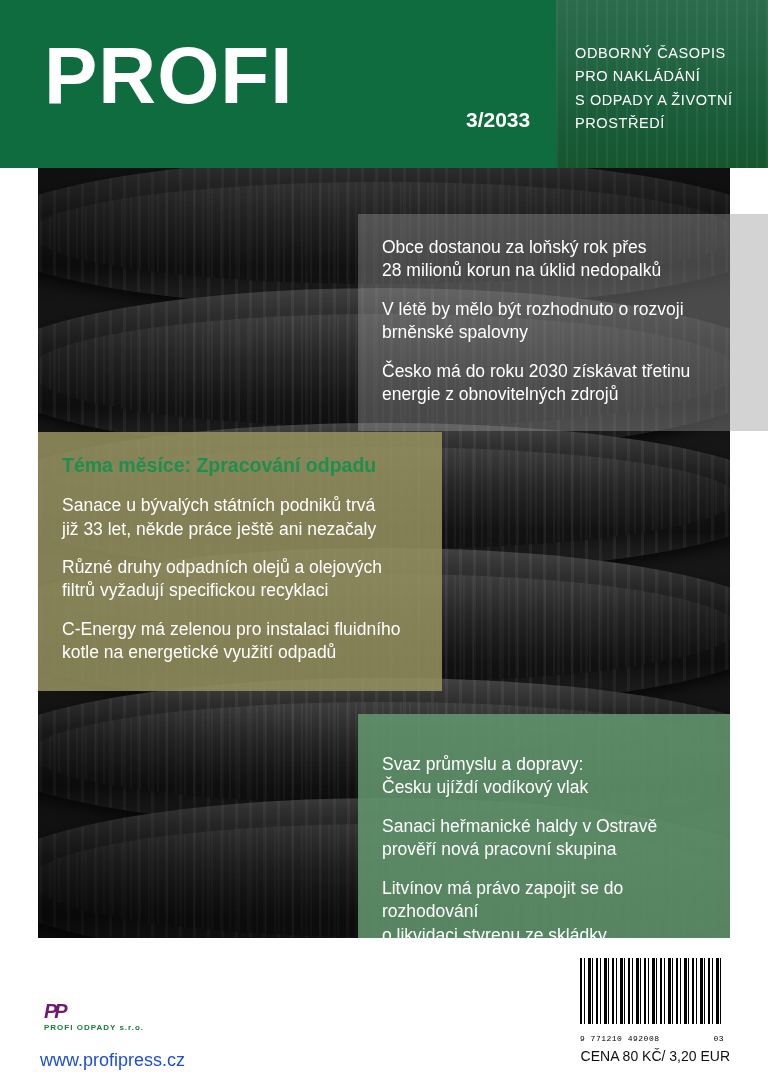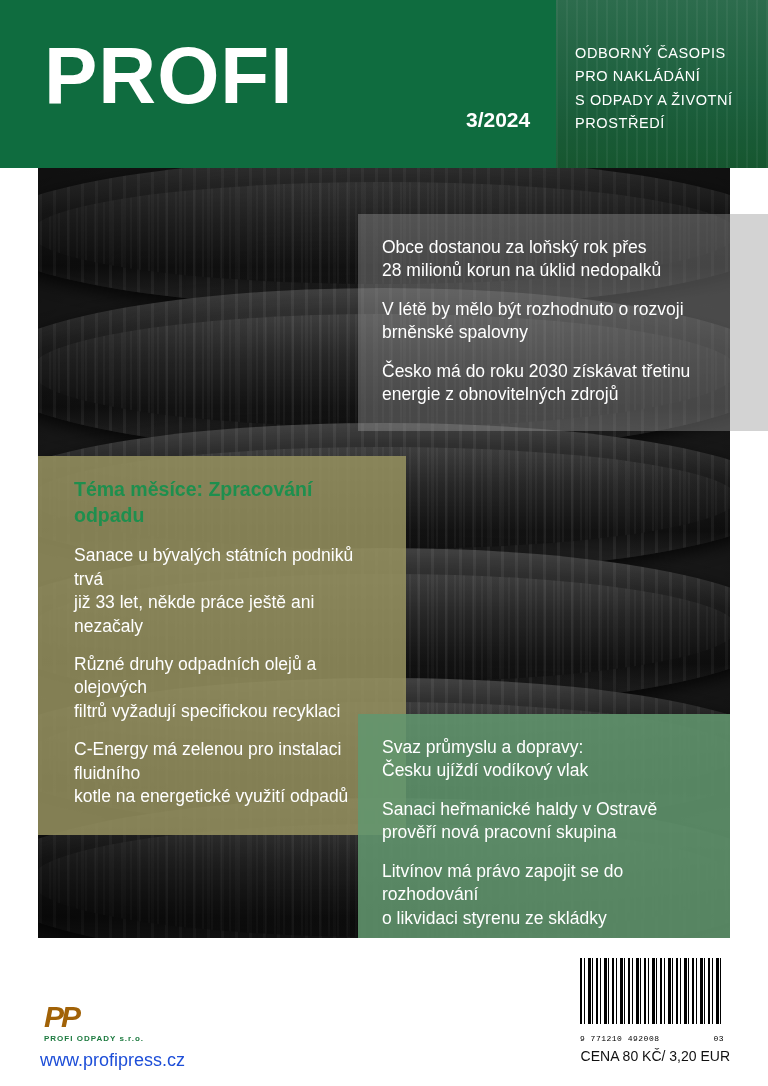--- a/index.html
+++ b/index.html
@@ -101,49 +101,49 @@
 
   .block-top {
     left: 358px; top: 214px; width: 436px;
     padding: 22px 24px 24px 24px;
     background: rgba(150,150,150,0.42);
     font-size: 17.5px;
     line-height: 1.34;
   }
 
   .block-theme {
-    left: 38px; top: 456px; width: 368px;
-    padding: 20px 24px 26px 36px;
+    left: 38px; top: 432px; width: 404px;
+    padding: 20px 24px 26px 24px;
     background: rgba(150,145,95,0.86);
     font-size: 17.5px;
     line-height: 1.34;
   }
   .theme-title {
     color: #1e8f4e;
     font-size: 19.5px;
     font-weight: 600;
     margin-bottom: 16px;
   }
 
   .block-bottom {
     left: 358px; top: 714px; width: 372px;
-    padding: 22px 24px 24px 24px;
+    padding: 39px 24px 24px 24px;
     background: rgba(98,150,110,0.88);
     font-size: 17.5px;
     line-height: 1.34;
   }
 
   
   .footer { position: absolute; left: 0; top: 938px; width: 768px; height: 148px; background:#fff; }
   .pp-logo {
     position: absolute; left: 44px; top: 1000px;
     width: 108px; height: 36px;
   }
   .pp-mark {
-    font-size: 30px; font-weight: 800; color: #a16207; letter-spacing: -3px;
+    font-size: 20px; font-weight: 800; color: #701a75; letter-spacing: -3px;
     font-style: italic;
   }
   .pp-text { font-size: 8px; font-weight: 700; color: #1c7a3f; letter-spacing: 1px; }
   .site {
     position: absolute; left: 40px; top: 1050px;
     font-size: 18px; color: #1d4ed8;
   }
   .price {
     position: absolute; right: 38px; top: 1048px;
     font-size: 14px; color: #111;
@@ -181,21 +181,21 @@
     <div class="tire t3"></div>
     <div class="tire t4"></div>
     <div class="tire t5"></div>
     <div class="tire t6"></div>
     <div class="photo-vignette"></div>
   </div>
 
   <div class="header-band"></div>
   <div class="header-photo-strip"></div>
   <div class="logo">PROFI</div>
-  <div class="issue">3/2024</div>
+  <div class="issue">3/2033</div>
   <div class="subtitle">
     <span class="item-line">ODBORNÝ ČASOPIS</span>
     <span class="item-line">PRO NAKLÁDÁNÍ</span>
     <span class="item-line">S ODPADY A ŽIVOTNÍ</span>
     <span class="item-line">PROSTŘEDÍ</span>
   </div>
 
   <div class="block block-top">
     <div class="item">
       <span class="item-line">Obce dostanou za loňský rok přes</span>

